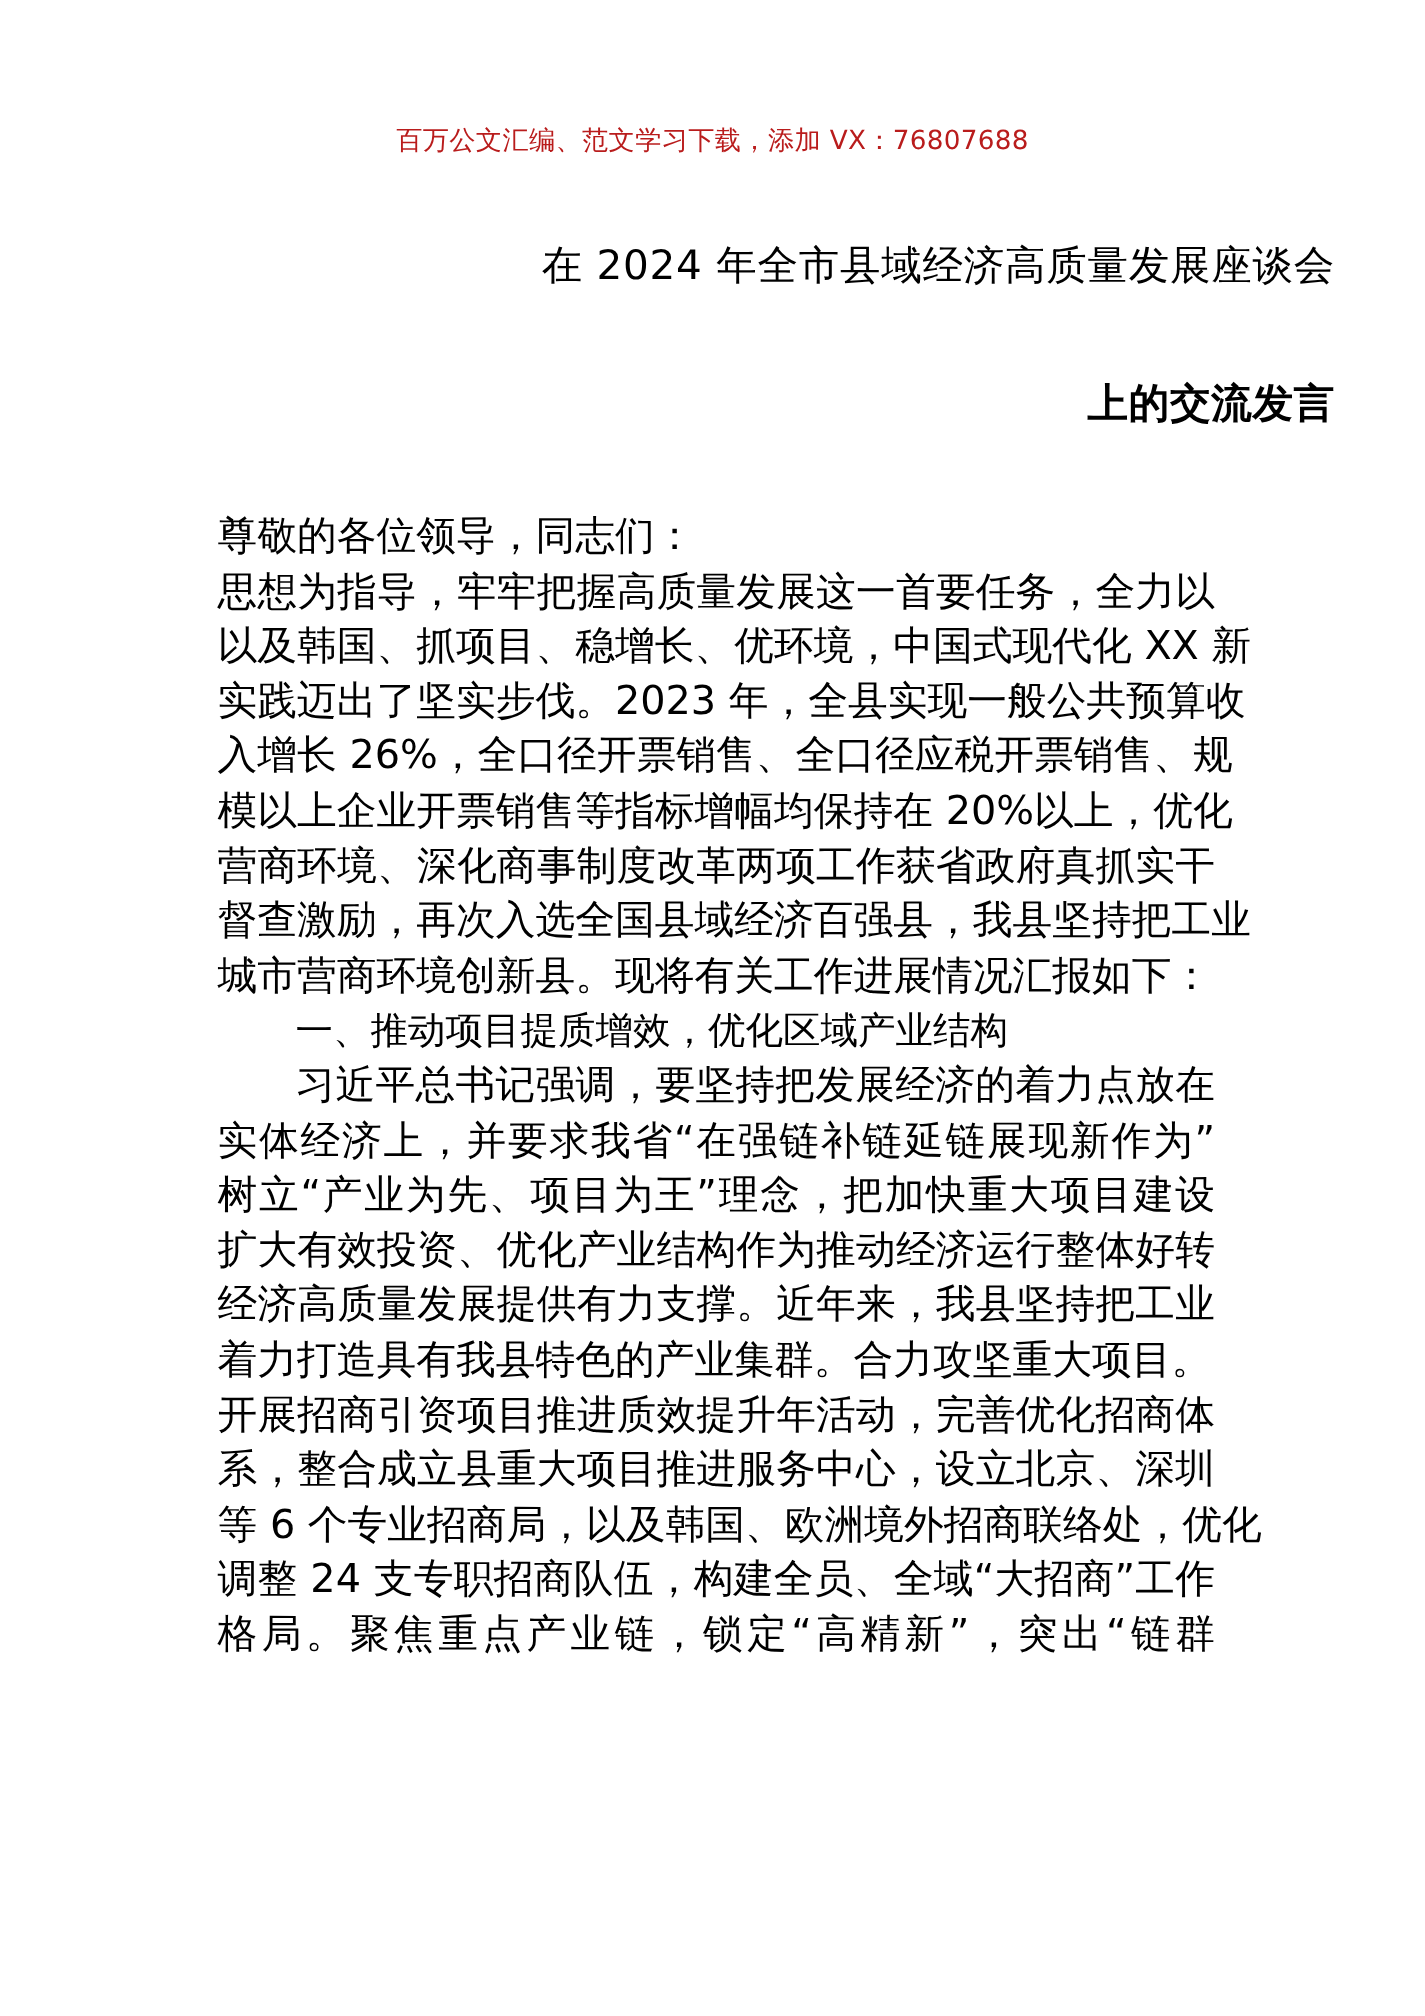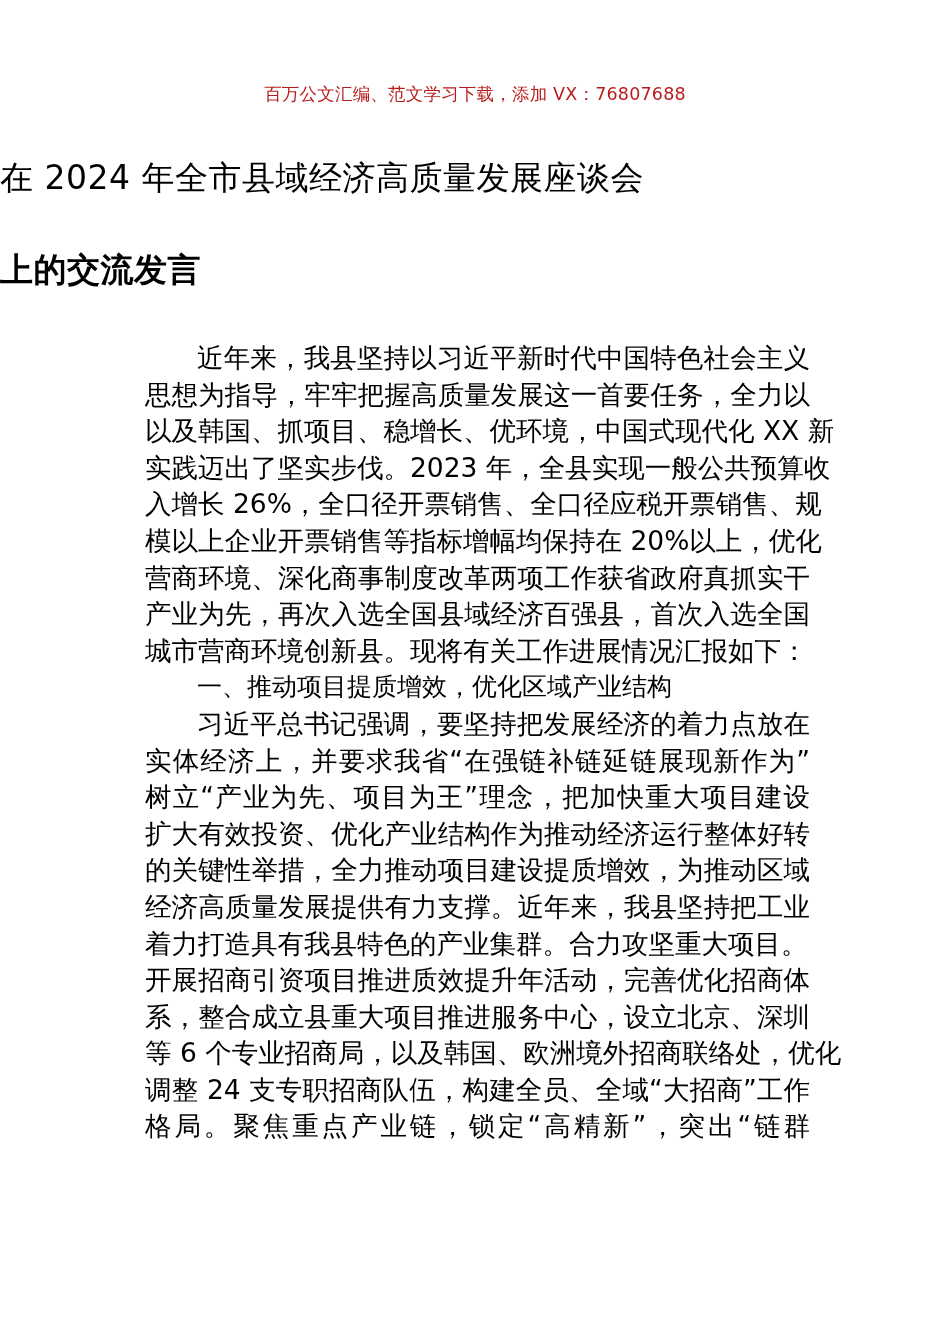--- a/index.html
+++ b/index.html
@@ -23,22 +23,22 @@
       text-align: center;
       font-size: 17.5px;
       line-height: 28px;
       color: #b91c1c;
       letter-spacing: 0.2px;
     }
     .title {
       position: absolute;
       left: 0;
       width: 890px;
-      text-align: left;
-      font-size: 33px;
+      text-align: right;
+      font-size: 27px;
       line-height: 44px;
       color: #000;
       letter-spacing: 0.5px;
     }
     .title-line-1 { top: 156px; }
     .title-line-2 { top: 248px; font-weight: bold; }
     .body-text {
       position: absolute;
       top: 340px;
       left: 145px;
@@ -72,38 +72,37 @@
 <body>
 
 <div>
 
   <div class="watermark">百万公文汇编、范文学习下载，添加 VX：76807688</div>
 
   <div class="title title-line-1">在 2024 年全市县域经济高质量发展座谈会</div>
   <div class="title title-line-2">上的交流发言</div>
 
   <div class="body-text">
+    <span class="line last">尊敬的各位领导，同志们：</span>
 
-    <span class="line indent">近年来，我县坚持以习近平新时代中国特色社会主义</span>
     <span class="line">思想为指导，牢牢把握高质量发展这一首要任务，全力以</span>
     <span class="line">以及韩国、抓项目、稳增长、优环境，中国式现代化 XX 新</span>
     <span class="line">实践迈出了坚实步伐。2023 年，全县实现一般公共预算收</span>
     <span class="line">入增长 26%，全口径开票销售、全口径应税开票销售、规</span>
     <span class="line">模以上企业开票销售等指标增幅均保持在 20%以上，优化</span>
     <span class="line">营商环境、深化商事制度改革两项工作获省政府真抓实干</span>
-    <span class="line">产业为先，再次入选全国县域经济百强县，首次入选全国</span>
+    <span class="line">督查激励，再次入选全国县域经济百强县，我县坚持把工业</span>
     <span class="line last">城市营商环境创新县。现将有关工作进展情况汇报如下：</span>
 
     <span class="line indent heading">一、推动项目提质增效，优化区域产业结构</span>
 
     <span class="line indent">习近平总书记强调，要坚持把发展经济的着力点放在</span>
     <span class="line">实体经济上，并要求我省“在强链补链延链展现新作为”</span>
     <span class="line">树立“产业为先、项目为王”理念，把加快重大项目建设</span>
     <span class="line">扩大有效投资、优化产业结构作为推动经济运行整体好转</span>
-    <span class="line">的关键性举措，全力推动项目建设提质增效，为推动区域</span>
     <span class="line">经济高质量发展提供有力支撑。近年来，我县坚持把工业</span>
     <span class="line last"><span>着力打造具有我县特色的产业集群。</span><span class="b">合力攻坚重大项目。</span></span>
 
     <span class="line">开展招商引资项目推进质效提升年活动，完善优化招商体</span>
     <span class="line">系，整合成立县重大项目推进服务中心，设立北京、深圳</span>
     <span class="line">等 6 个专业招商局，以及韩国、欧洲境外招商联络处，优化</span>
     <span class="line">调整 24 支专职招商队伍，构建全员、全域“大招商”工作</span>
     <span class="line">格局。聚焦重点产业链，锁定“高精新”，突出“链群</span>
   </div>
 

